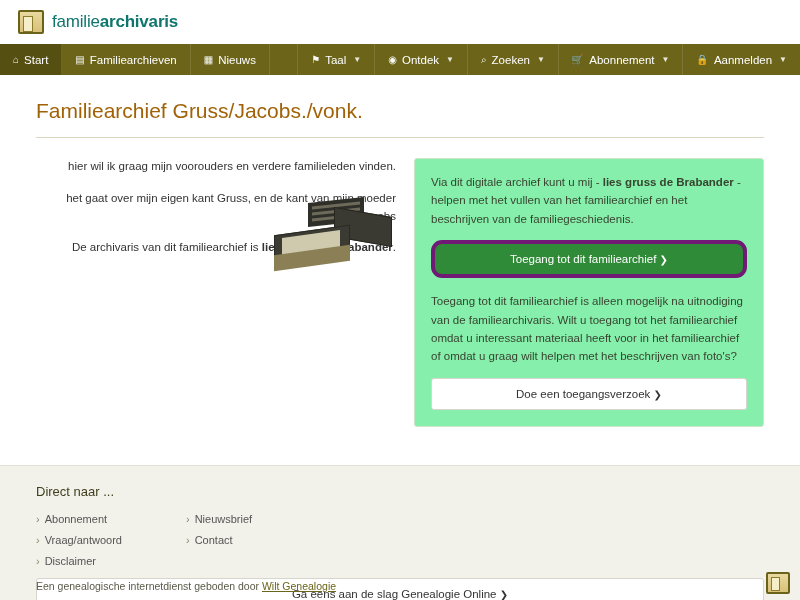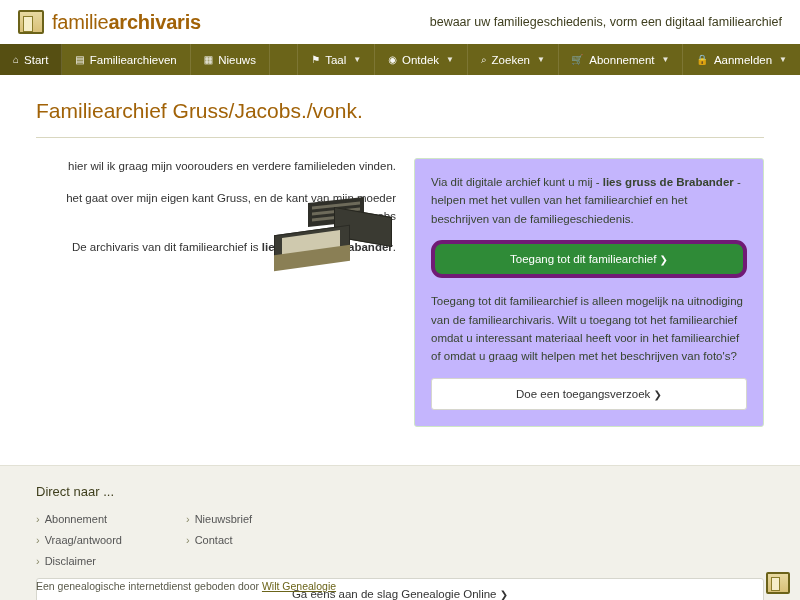--- a/index.html
+++ b/index.html
@@ -27,21 +27,21 @@
     background: linear-gradient(#e8d9a0,#d8c078);
     border: 2px solid #6b6219;
     border-radius: 2px;
     position: relative;
   }
   .logo-mark::after {
     content:"";
     position:absolute; left:3px; top:4px; width:8px; height:14px;
     background:#f6eec9; border:1px solid #8a7c2a;
   }
-  .logo-text { font-size: 20px; color:#a16207; letter-spacing:-0.2px; }
+  .logo-text { font-size: 17px; color:#0f766e; letter-spacing:-0.2px; }
   .logo-text .b { font-weight: bold; }
   .tagline {
     margin-left: auto;
     font-size: 12.5px;
     color: #3e3e1e;
   }
 
   
   .nav {
     height: 31px;
@@ -111,21 +111,21 @@
     position:absolute; left:34px; top:2px; width:56px; height:24px;
     background:#2f2f29; transform: skewY(-6deg);
   }
   .photo .stack::after{
     content:""; position:absolute; left:4px; top:4px; width:48px; height:3px;
     background:#6d6a5a; box-shadow:0 6px 0 #6d6a5a, 0 12px 0 #6d6a5a;
   }
 
   .col-right { flex: 1; }
   .panel {
-    background: #c4b5fd;
+    background: #86efac;
     border: 1px solid #cfe6c6;
     border-radius: 3px;
     padding: 14px 16px 16px 16px;
   }
   .panel p {
     font-size: 11.5px; line-height: 1.6; color: #37442f; margin: 0 0 12px 0;
   }
   .panel p.second { margin: 14px 0 12px 0; }
   .btn-primary {
     display: block;
@@ -192,21 +192,20 @@
 </head>
 <body>
 
 <div class="page">
 
   <div class="topbar">
     <div class="logo-wrap">
       <span class="logo-mark"></span>
       <span class="logo-text"><span>familie</span><span class="b">archivaris</span></span>
     </div>
-    <div class="tagline">bewaar uw familiegeschiedenis, vorm een digitaal familiearchief</div>
   </div>
 
   <div class="nav">
     <div class="nav-left">
       <div class="nav-item active">
         <span class="ico">⌂</span>
         <span>Start</span>
       </div>
       <div class="nav-item">
         <span class="ico">▤</span>

